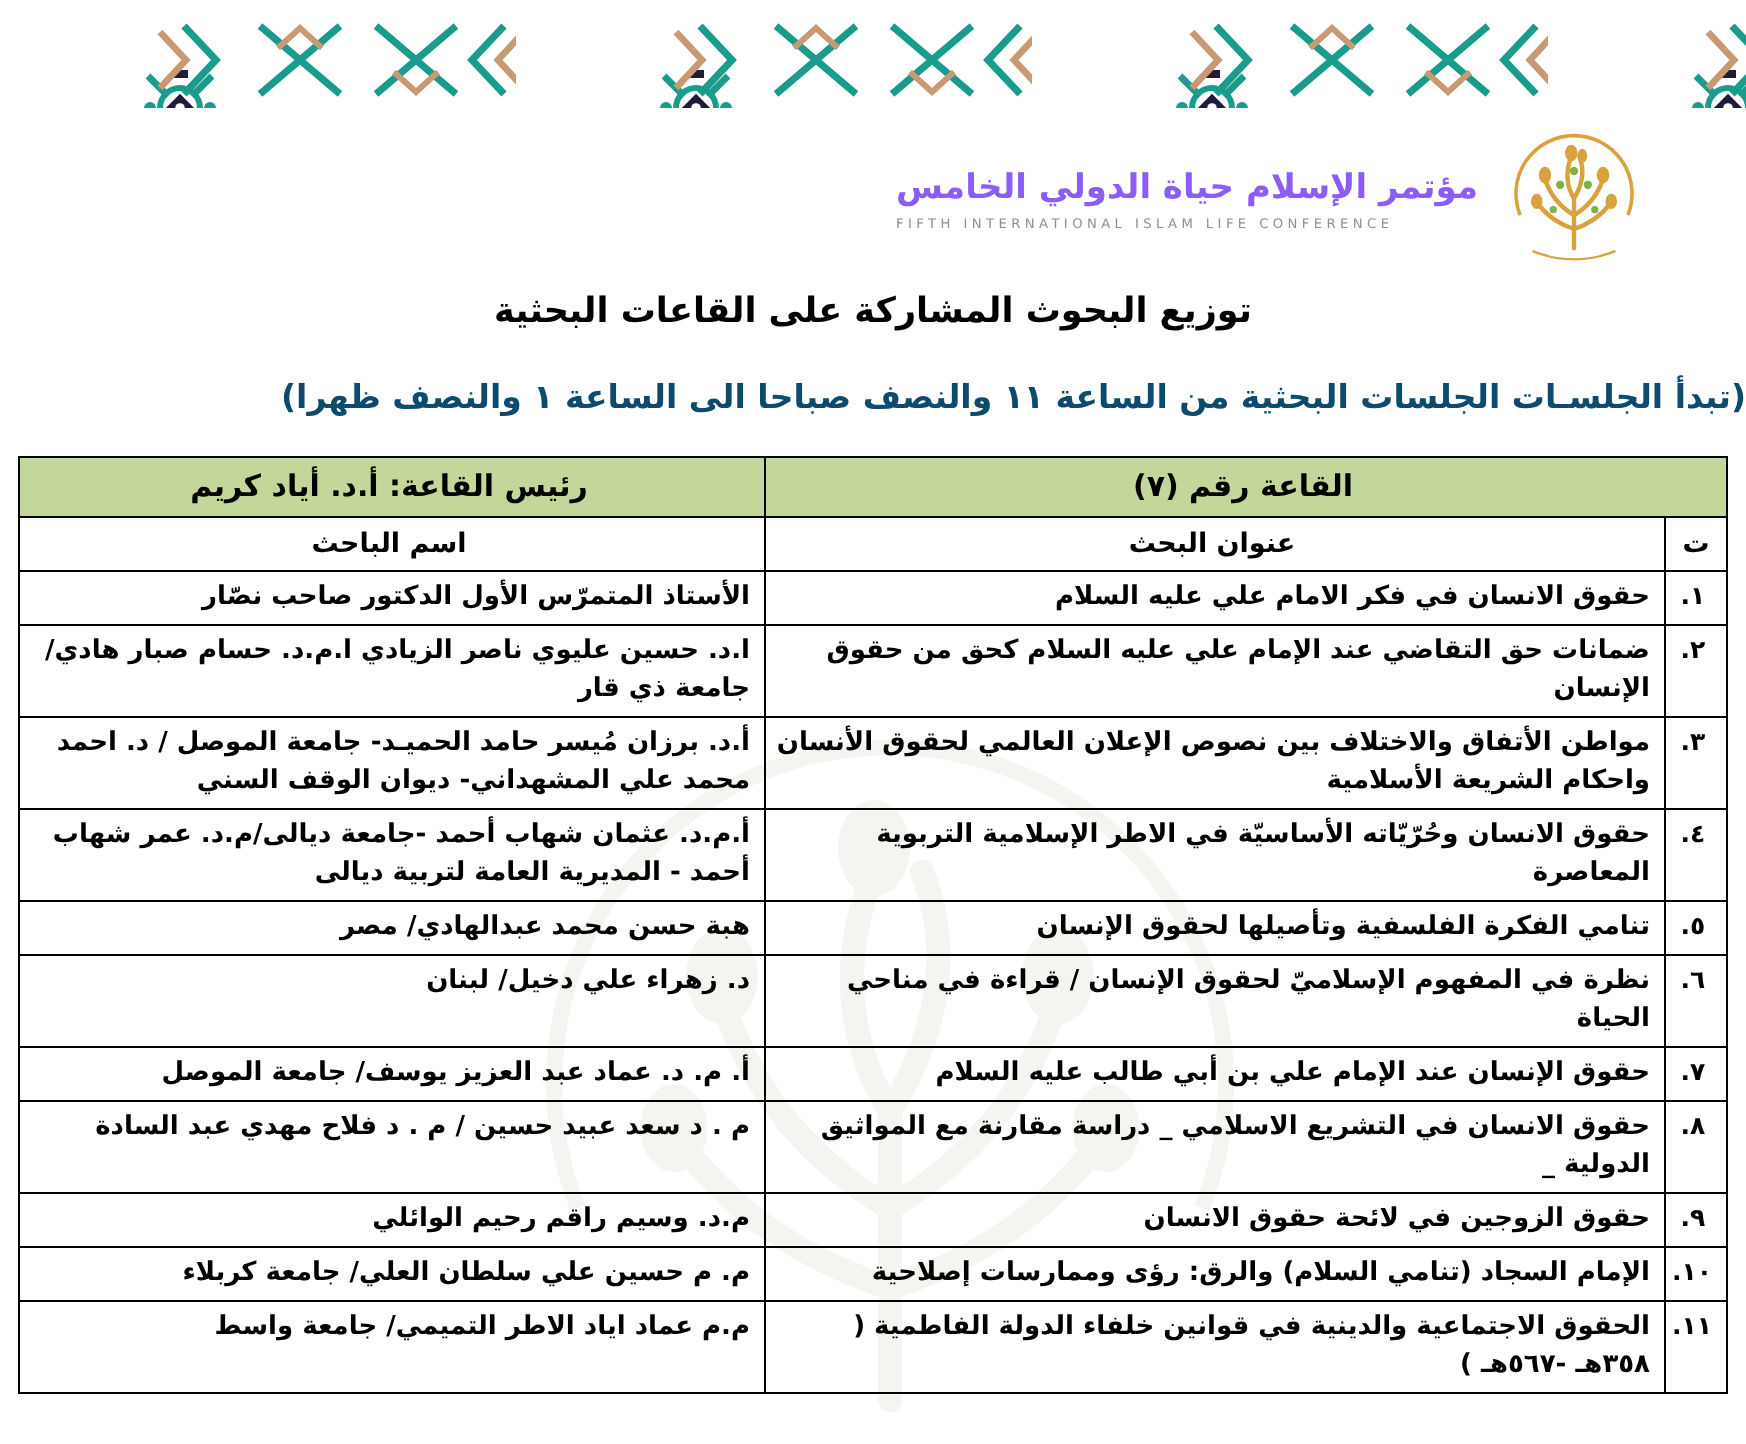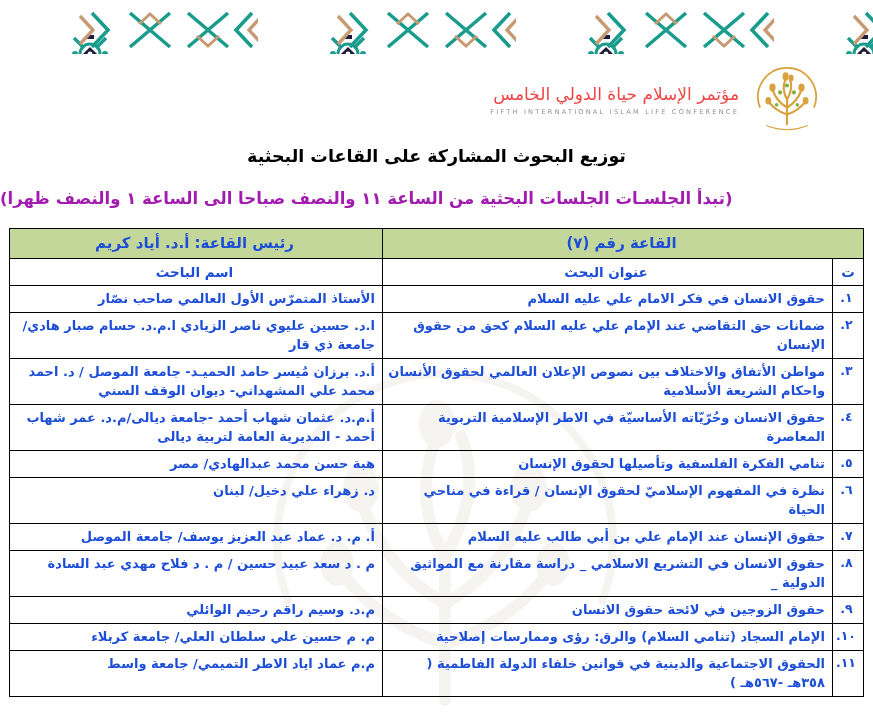--- a/index.html
+++ b/index.html
@@ -9,46 +9,46 @@
     font-family:"DejaVu Sans",sans-serif;
   }
   
   .border-strip{position:absolute;top:6px;left:0;width:873px;height:48px;}
   
   .logo-block{
     position:absolute;top:62px;right:50px;
     display:flex;align-items:center;gap:12px;
   }
   .logo-text{text-align:right;direction:rtl;}
-  .logo-ar{font-size:17px;font-weight:normal;color:#ef4444;letter-spacing:0;line-height:1.2;}
+  .logo-ar{font-size:17px;font-weight:bold;color:#8b5cf6;letter-spacing:0;line-height:1.2;}
   .logo-en{font-size:6.6px;color:#8f8f8f;letter-spacing:2.2px;margin-top:3px;text-align:left;direction:ltr;}
   .logo-tree{width:72px;height:76px;}
   
   .page-title{
     position:absolute;top:146px;left:0;width:100%;text-align:center;direction:rtl;
     font-size:17.5px;font-weight:bold;color:#000;
   }
   .page-subtitle{
-    position:absolute;top:189px;left:0;width:100%;text-align:left;direction:rtl;
-    font-size:16.5px;font-weight:bold;color:#a21caf;
+    position:absolute;top:189px;left:0;width:100%;text-align:right;direction:rtl;
+    font-size:16.5px;font-weight:bold;color:#0c4a6e;
   }
   
   .watermark{
     position:absolute;top:340px;left:225px;width:440px;height:440px;
     opacity:0.08;z-index:0;pointer-events:none;
   }
   
   table.sessions{
     position:absolute;top:228px;right:9px;width:854px;z-index:1;
     border-collapse:collapse;table-layout:fixed;direction:rtl;
     background:transparent;
   }
   table.sessions th, table.sessions td{
     border:1.6px solid #000;
-    font-weight:bold;color:#1d4ed8;
+    font-weight:bold;color:#000000;
     vertical-align:top;
     padding:3px 7px 3px 4px;
     line-height:1.5;
     overflow:hidden;
   }
   th.green{
     background:#c4d79b;text-align:center;font-size:15px;height:20px;
     vertical-align:middle;padding:2px 4px;
   }
   tr.colhead th{font-size:13.5px;height:18px;background:#fff;vertical-align:middle;}
@@ -143,21 +143,21 @@
     <tr class="colhead">
       <th class="c-no">ت</th>
       <th>عنوان البحث</th>
       <th>اسم الباحث</th>
     </tr>
   </thead>
   <tbody>
       <tr>
         <td class="c-no">١.</td>
         <td class="c-title">حقوق الانسان في فكر الامام علي عليه السلام</td>
-        <td class="c-res">الأستاذ المتمرّس الأول العالمي صاحب نصّار</td>
+        <td class="c-res">الأستاذ المتمرّس الأول الدكتور صاحب نصّار</td>
       </tr>
       <tr>
         <td class="c-no">٢.</td>
         <td class="c-title">ضمانات حق التقاضي عند الإمام علي عليه السلام كحق من حقوق الإنسان</td>
         <td class="c-res">ا.د. حسين عليوي ناصر الزيادي  ا.م.د. حسام صبار هادي/ جامعة ذي قار</td>
       </tr>
       <tr>
         <td class="c-no">٣.</td>
         <td class="c-title">مواطن الأتفاق والاختلاف بين نصوص الإعلان العالمي لحقوق الأنسان واحكام الشريعة الأسلامية</td>
         <td class="c-res">أ.د. برزان مُيسر حامد الحميـد- جامعة الموصل / د. احمد محمد علي المشهداني- ديوان الوقف السني</td>

